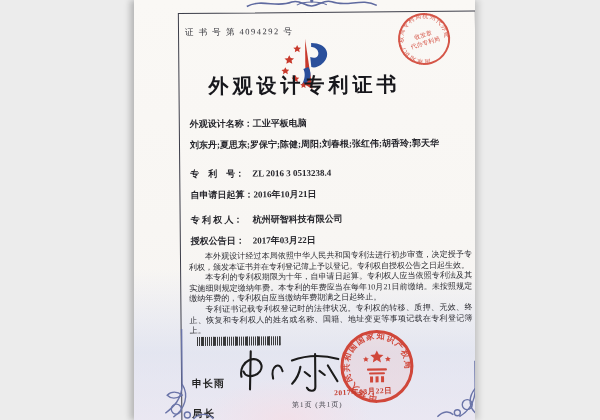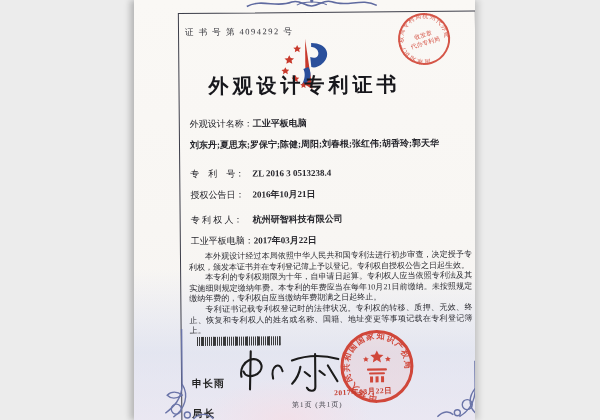--- a/index.html
+++ b/index.html
@@ -38,21 +38,21 @@
   .top-stamp{
     position:absolute;left:262px;top:12px;width:56px;height:56px;
     transform:rotate(-16deg);opacity:.85;
   }
   .title{
     position:absolute;left:50px;top:72px;width:240px;text-align:center;
     font-size:20px;font-weight:700;letter-spacing:4px;color:#17171c;
   }
   
   .row{position:absolute;left:55px;font-size:9px;line-height:12px;width:282px;display:flex;}
-  .row .lab{flex:0 0 62px;font-weight:400;color:#26262c;white-space:nowrap;}
+  .row .lab{flex:0 0 62px;font-weight:700;color:#26262c;white-space:nowrap;}
   .row .val{flex:1 1 auto;color:#26262c;font-weight:600;}
   
   .paras{position:absolute;left:53px;top:251px;width:283px;font-size:8px;line-height:10.6px;color:#2c2c32;}
   .paras p{margin:0;text-indent:2em;text-align:justify;font-weight:500;}
   
   .barcode{
     position:absolute;left:60px;top:336px;width:84px;height:9px;
     background:
       repeating-linear-gradient(90deg,#1c1c1c 0 1px,transparent 1px 2px),
       repeating-linear-gradient(90deg,transparent 0 5px,#1c1c1c 5px 7px,transparent 7px 11px);
@@ -123,29 +123,29 @@
         <span class="val">工业平板电脑</span>
       </div>
       <div class="row" style="top:138px">
         <span class="val">刘东丹;夏思东;罗保宁;陈健;周阳;刘春根;张红伟;胡香玲;郭天华</span>
       </div>
       <div class="row" style="top:167px">
         <span class="lab">专　利　号：</span>
         <span class="val">ZL 2016 3 0513238.4</span>
       </div>
       <div class="row" style="top:188px">
-        <span class="lab">授权公告日：</span>
+        <span class="lab">自申请日起算：</span>
         <span class="val">2016年10月21日</span>
       </div>
       <div class="row" style="top:213px">
         <span class="lab">专 利 权 人：</span>
         <span class="val">杭州研智科技有限公司</span>
       </div>
       <div class="row" style="top:234px">
-        <span class="lab">工业平板电脑：</span>
+        <span class="lab">授权公告日：</span>
         <span class="val">2017年03月22日</span>
       </div>
 
       <div class="paras">
         <p>本外观设计经过本局依照中华人民共和国专利法进行初步审查，决定授予专利权，颁发本证书并在专利登记簿上予以登记。专利权自授权公告之日起生效。</p>
         <p>本专利的专利权期限为十年，自申请日起算。专利权人应当依照专利法及其实施细则规定缴纳年费。本专利的年费应当在每年10月21日前缴纳。未按照规定缴纳年费的，专利权自应当缴纳年费期满之日起终止。</p>
         <p>专利证书记载专利权登记时的法律状况。专利权的转移、质押、无效、终止、恢复和专利权人的姓名或名称、国籍、地址变更等事项记载在专利登记簿上。</p>
       </div>
 
       <div class="barcode"></div>

